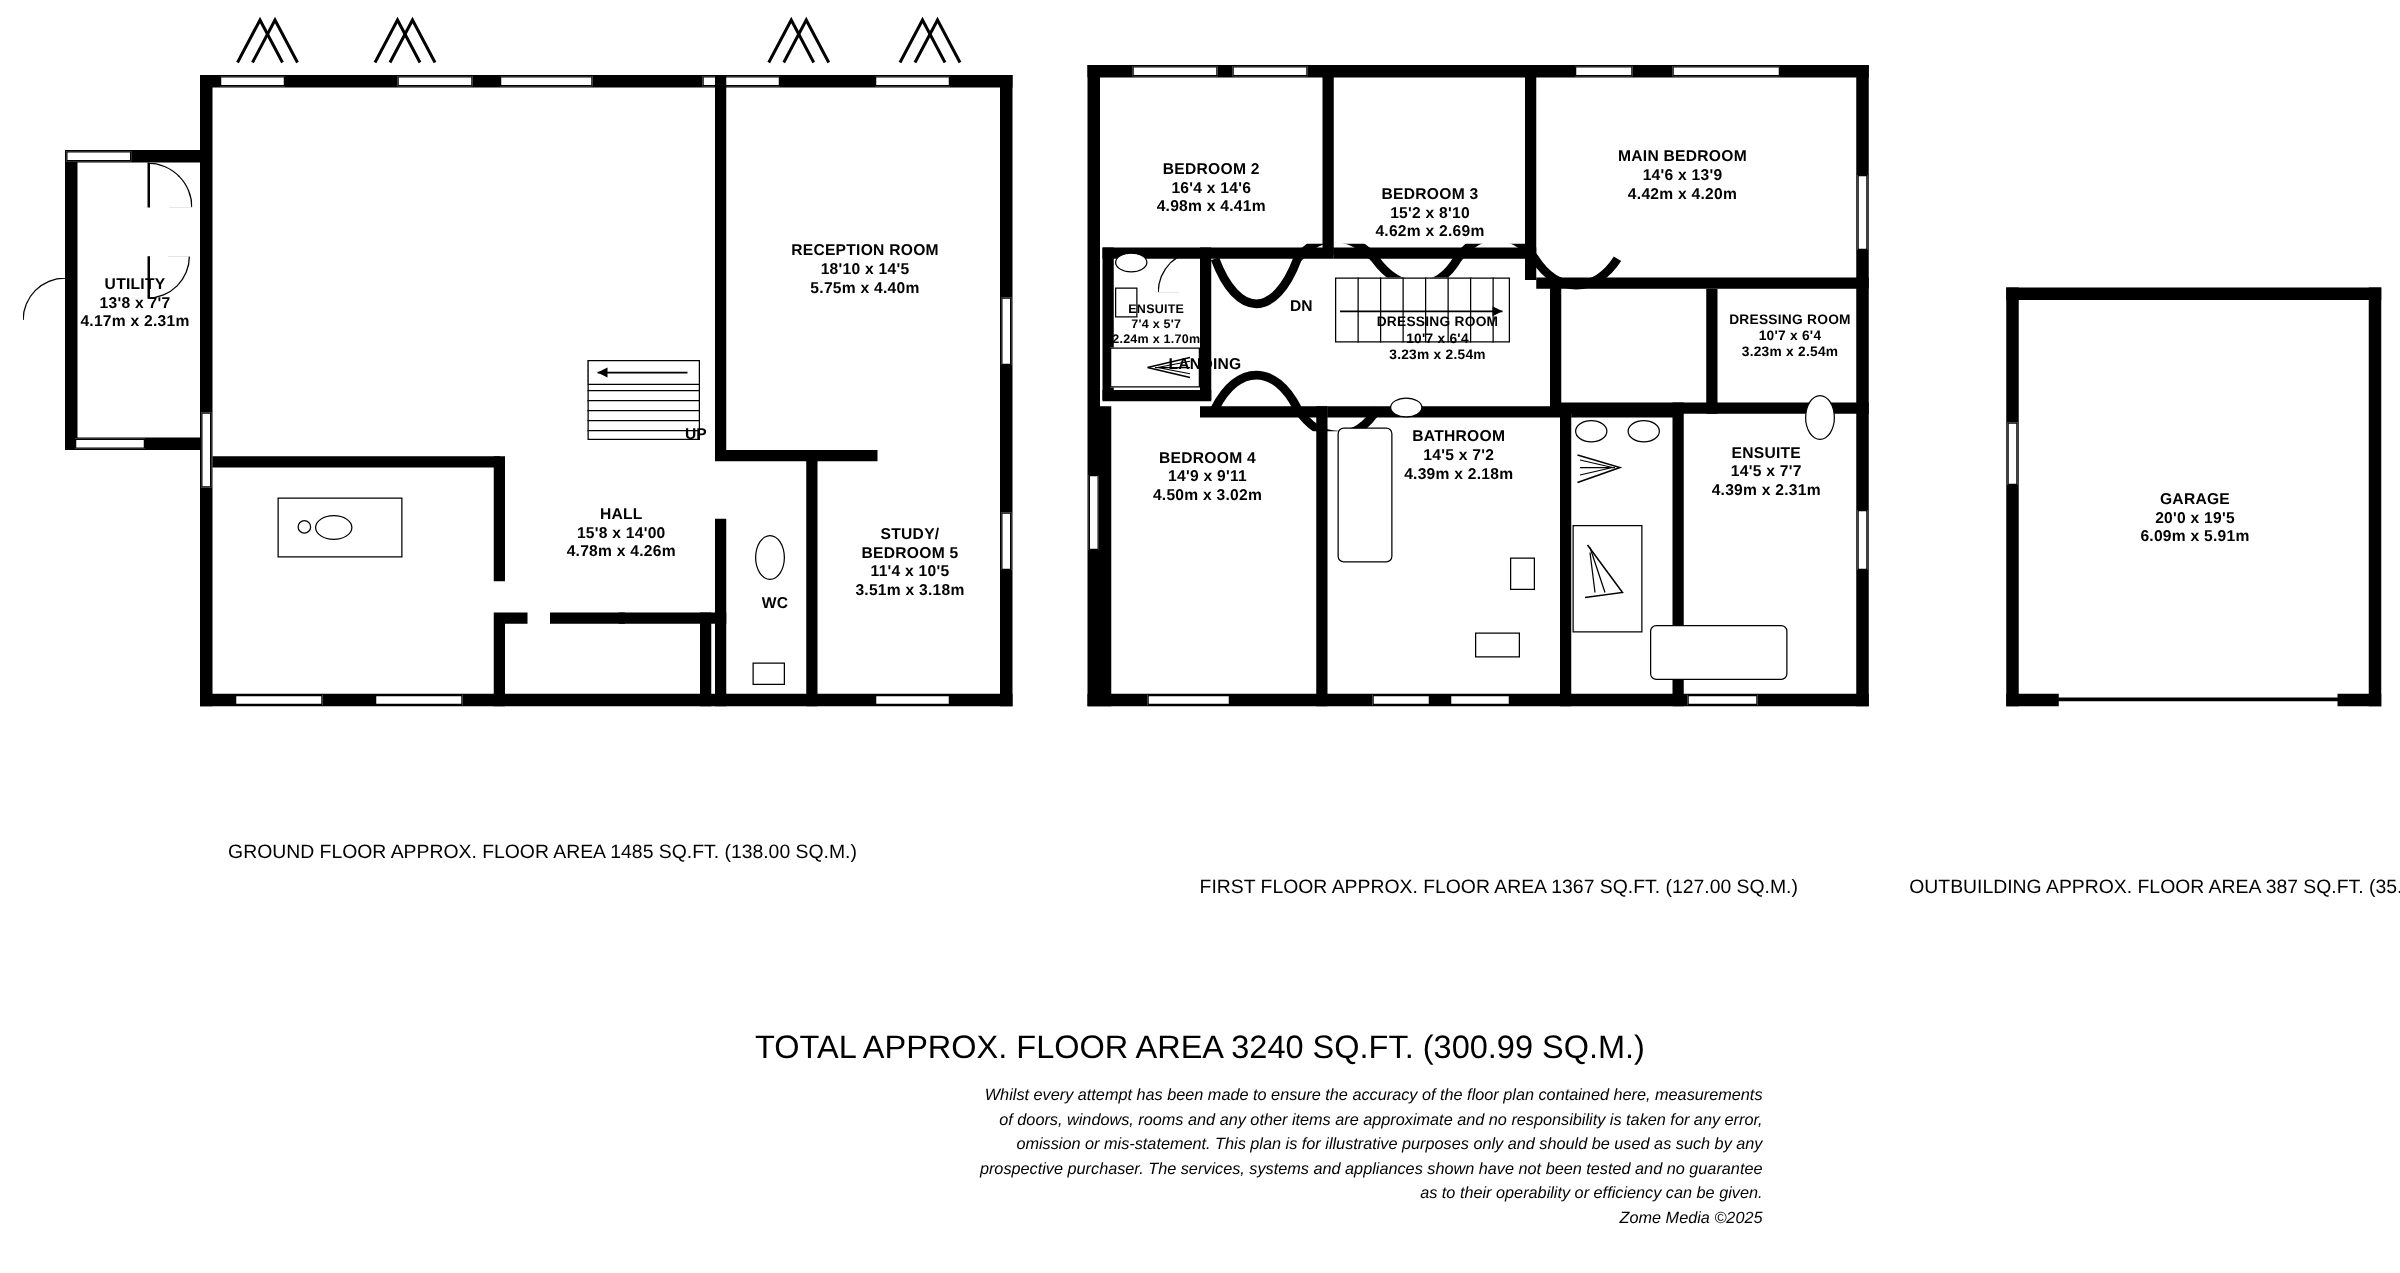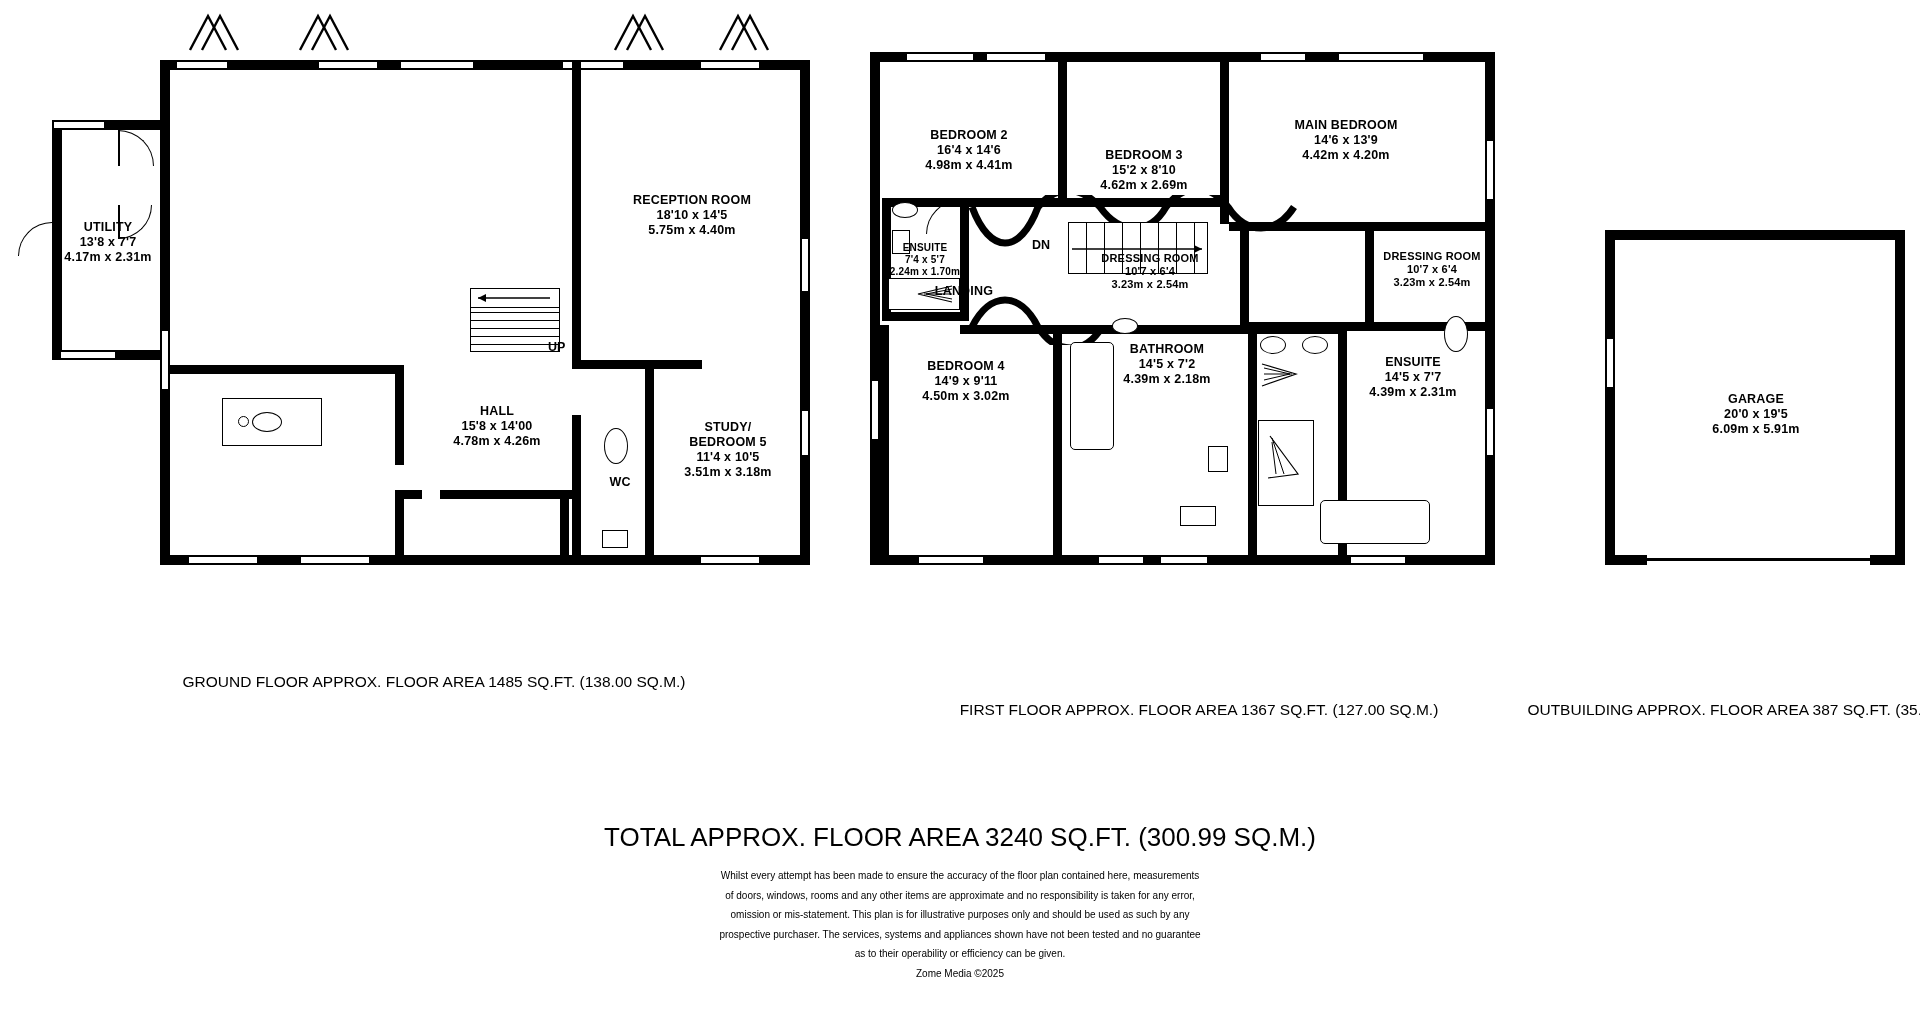--- a/index.html
+++ b/index.html
@@ -51,24 +51,25 @@
     left: 50%;
     transform: translateX(-50%);
     text-align: center;
     font-size: 26px;
     white-space: nowrap;
   }
   .disclaimer {
     position: absolute;
     left: 50%;
     transform: translateX(-50%);
-    text-align: center;
-    font-size: 10px;
+    text-align: right;
+    font-size: 13px;
     line-height: 19.5px;
     width: 900px;
+    font-style: italic;
   }
   .disclaimer .ln { display: block; }
 
   
   .fx { position: absolute; border: 1.6px solid #000; background: #fff; }
   .fx-round { border-radius: 50%; }
   .fx-oval { border-radius: 50% / 50%; }
   .thin { border-width: 1.3px; }
 
   

